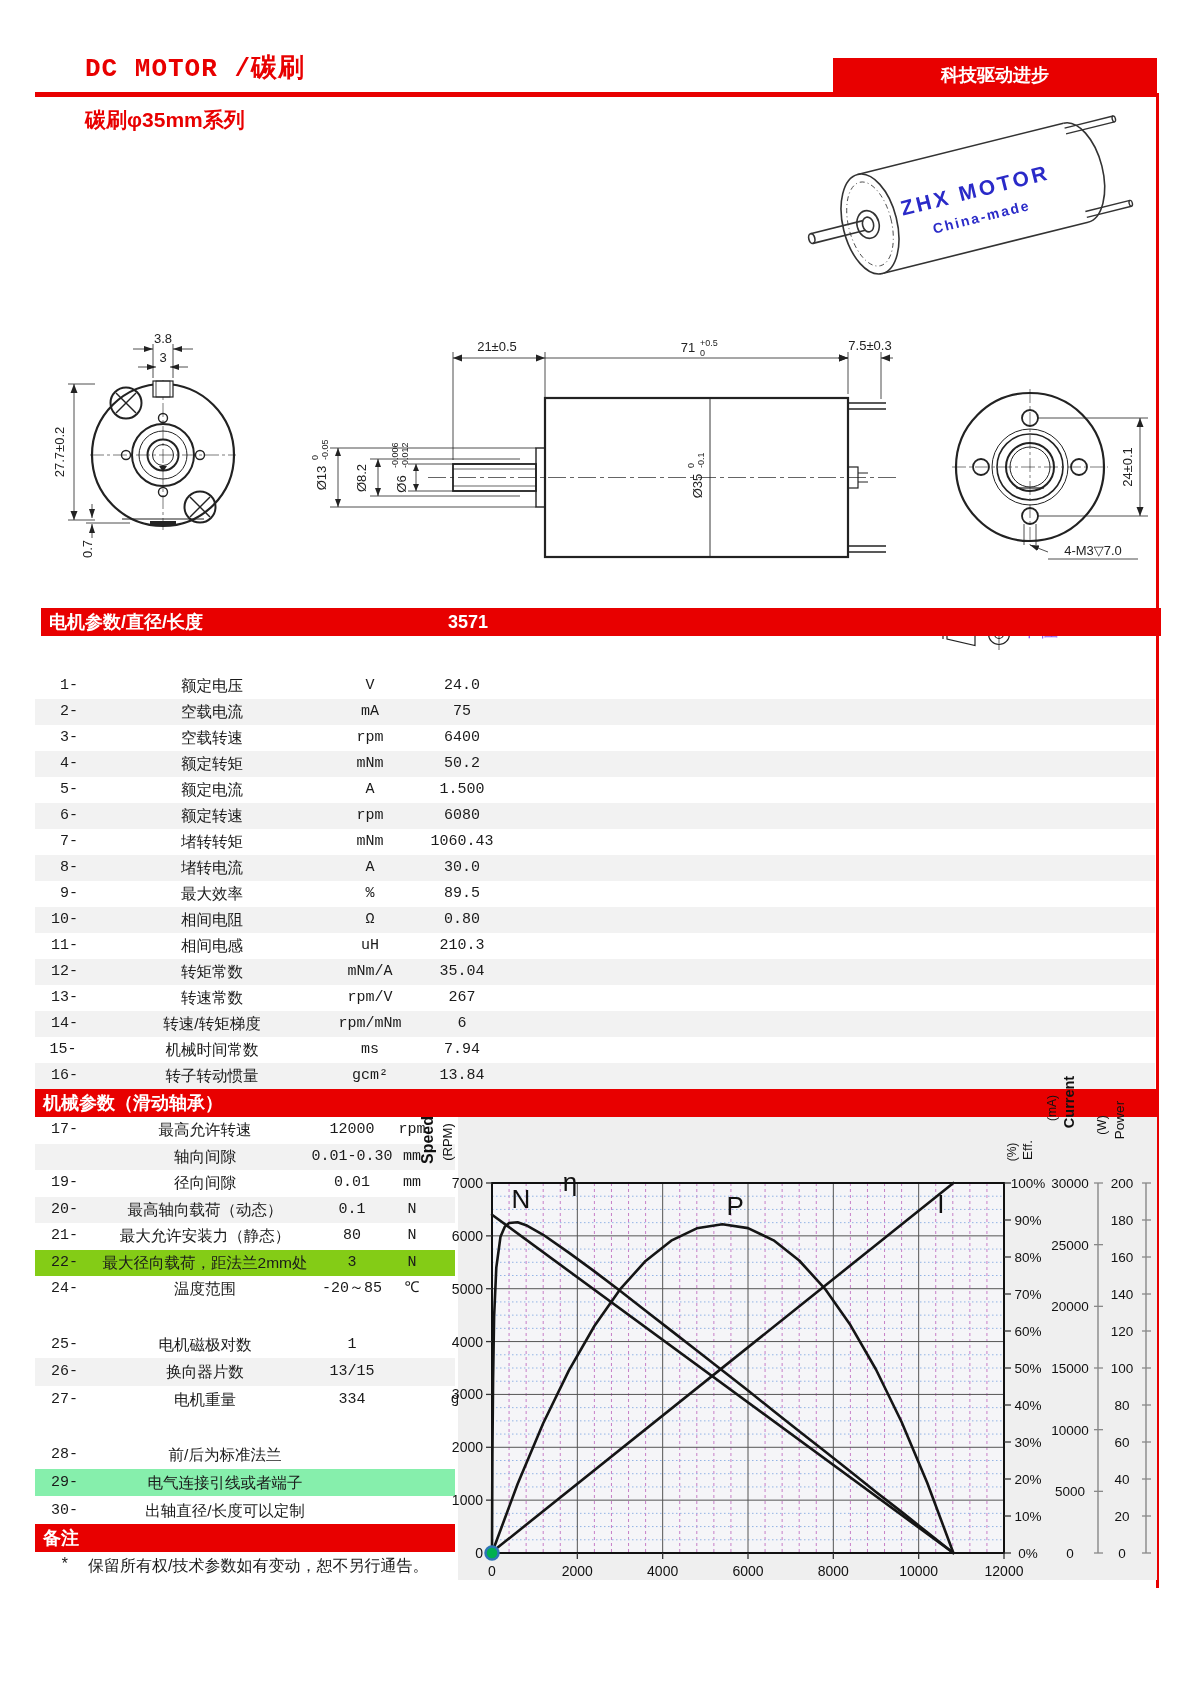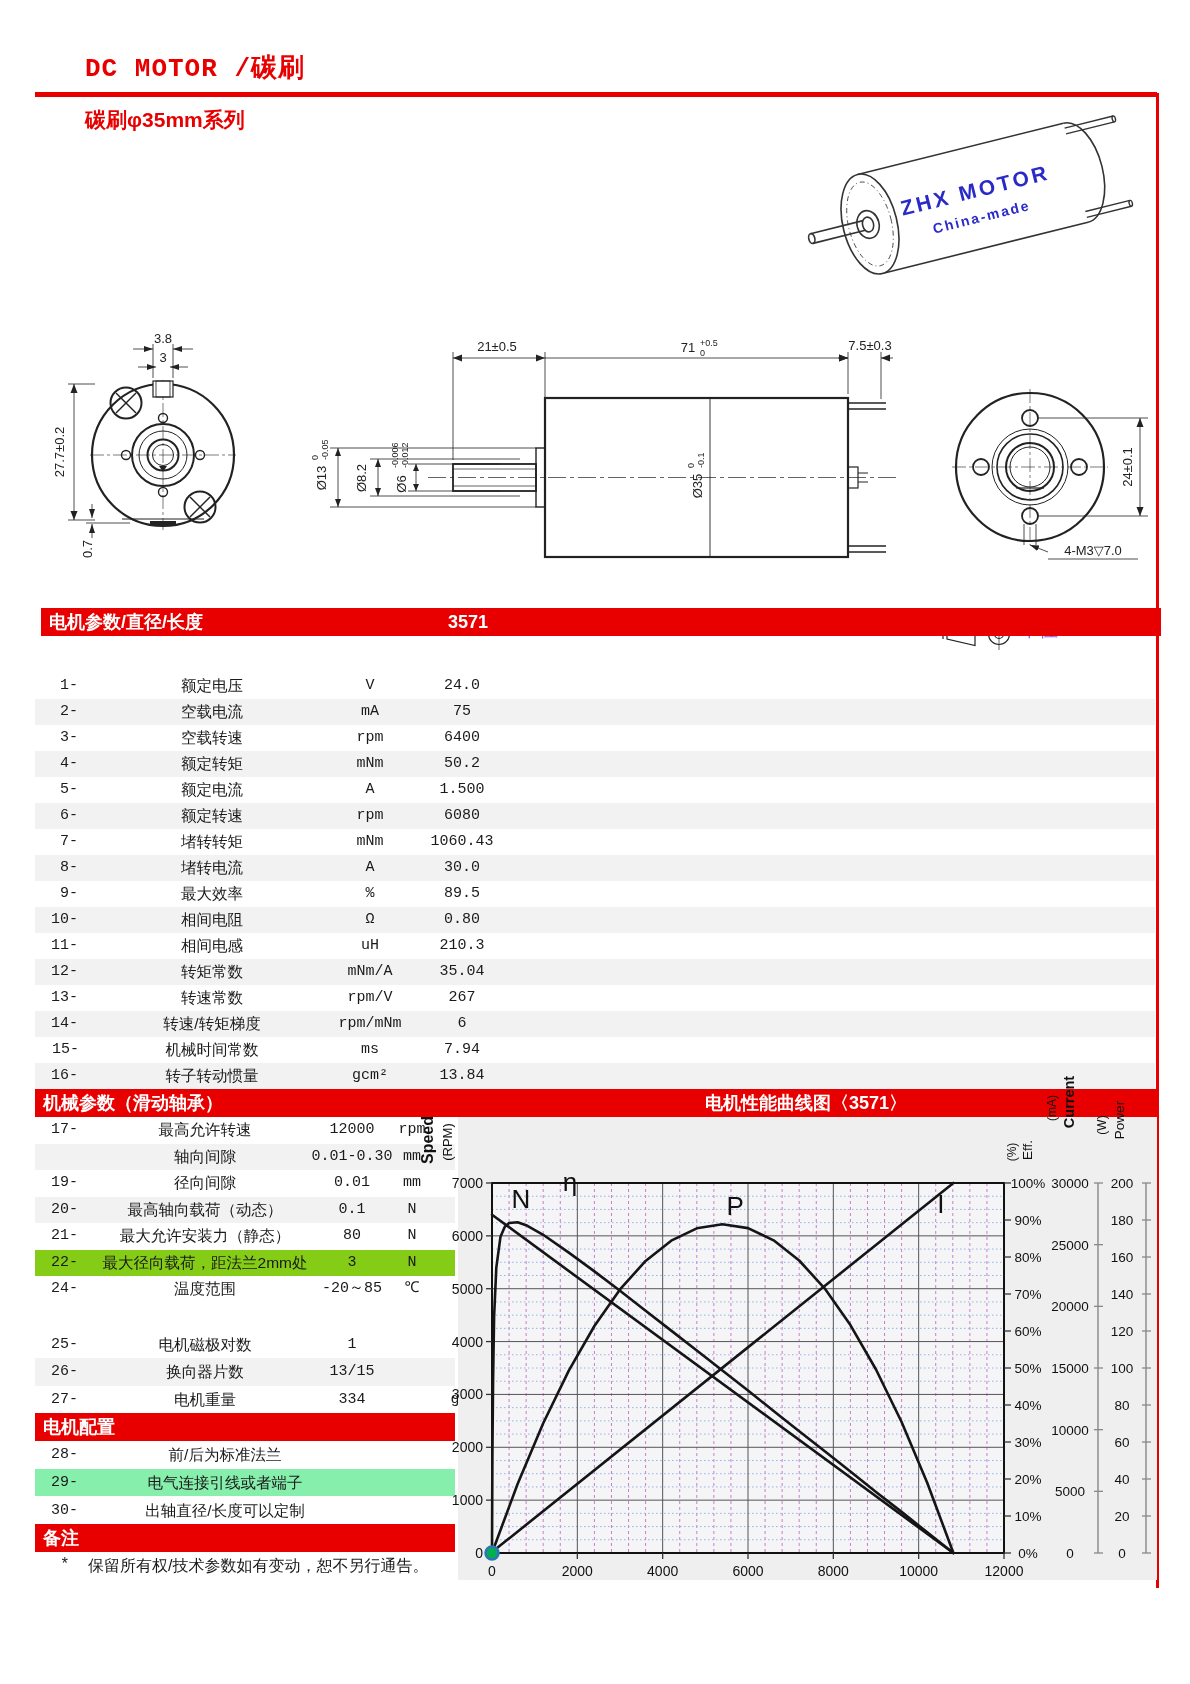--- a/index.html
+++ b/index.html
@@ -37,20 +37,21 @@
   .dimtxt{font-size:13px;fill:#222;}
   .dimtol{font-size:9px;fill:#222;}
 </style>
 </head>
 <body>
 
 <div id="page">
 
   <div class="abs" id="doc-title">DC MOTOR /碳刷</div>
   <div class="abs" id="red-rule"></div>
+  <div class="abs" id="slogan-badge">科技驱动进步</div>
   <div class="abs" id="subtitle">碳刷φ35mm系列</div>
   <div class="abs" id="right-edge-line"></div>
 
   <svg class="abs" id="motor-sketch-svg" viewBox="0 0 395 178">
     <g transform="translate(80,112) rotate(-14)" stroke="#333" fill="none" stroke-width="1.6">
       <line x1="0" y1="-51" x2="212" y2="-51"></line>
       <line x1="0" y1="51" x2="212" y2="51"></line>
       <path d="M212,-51 A27,51 0 0 1 212,51"></path>
       <ellipse cx="0" cy="0" rx="27" ry="51" fill="#fff"></ellipse>
       <ellipse cx="0" cy="0" rx="21.5" ry="43" stroke-width="0.8" stroke-dasharray="5,3,1,3"></ellipse>
@@ -245,24 +246,20 @@
   </svg>
 
   <div class="abs" id="unit-label">单位：mm</div>
 
   <div class="band" id="band-motor">
     <span class="lbl">电机参数/直径/长度</span>
     <span id="model-3571">3571</span>
   </div>
   <div class="band" id="band-mech">
     <span class="lbl">机械参数（滑动轴承）</span>
-    <span id="chart-band-title">电机性能曲线图〈3571〉</span>
-  </div>
-  <div class="band" id="band-config">
-    <span class="lbl">电机配置</span>
   </div>
   <div class="band" id="band-note">
     <span class="lbl">备注</span>
   </div>
 
   <div id="rows-root">
       <div class="trow" style="top: 673px; height: 26px; width: 1120px;">
         <span class="t-idx" style="left: 3px; width: 40px; line-height: 26px; text-align: right;">1-</span>
         <span class="t-lbl" style="left: 47px; width: 260px; line-height: 26px;">额定电压</span>
         <span class="t-num" style="left: 275px; width: 120px; line-height: 26px;">V</span>
@@ -340,21 +337,21 @@
         <span class="t-num" style="left: 275px; width: 120px; line-height: 26px;">rpm/V</span>
         <span class="t-num" style="left: 352px; width: 150px; line-height: 26px;">267</span>
       </div>
       <div class="trow" style="top: 1011px; height: 26px; width: 1120px; background: rgb(242, 242, 242);">
         <span class="t-idx" style="left: 3px; width: 40px; line-height: 26px; text-align: right;">14-</span>
         <span class="t-lbl" style="left: 47px; width: 260px; line-height: 26px;">转速/转矩梯度</span>
         <span class="t-num" style="left: 275px; width: 120px; line-height: 26px;">rpm/mNm</span>
         <span class="t-num" style="left: 352px; width: 150px; line-height: 26px;">6</span>
       </div>
       <div class="trow" style="top: 1037px; height: 26px; width: 1120px;">
-        <span class="t-idx" style="left: 17px; width: 40px; line-height: 26px; text-align: left;">15-</span>
+        <span class="t-idx" style="left: 8px; width: 40px; line-height: 26px; text-align: center;">15-</span>
         <span class="t-lbl" style="left: 47px; width: 260px; line-height: 26px;">机械时间常数</span>
         <span class="t-num" style="left: 275px; width: 120px; line-height: 26px;">ms</span>
         <span class="t-num" style="left: 352px; width: 150px; line-height: 26px; text-align: center;">7.94</span>
       </div>
       <div class="trow" style="top: 1063px; height: 26px; width: 1120px; background: rgb(242, 242, 242);">
         <span class="t-idx" style="left: 3px; width: 40px; line-height: 26px; text-align: right;">16-</span>
         <span class="t-lbl" style="left: 47px; width: 260px; line-height: 26px;">转子转动惯量</span>
         <span class="t-num" style="left: 275px; width: 120px; line-height: 26px;">gcm²</span>
         <span class="t-num" style="left: 352px; width: 150px; line-height: 26px;">13.84</span>
       </div>

